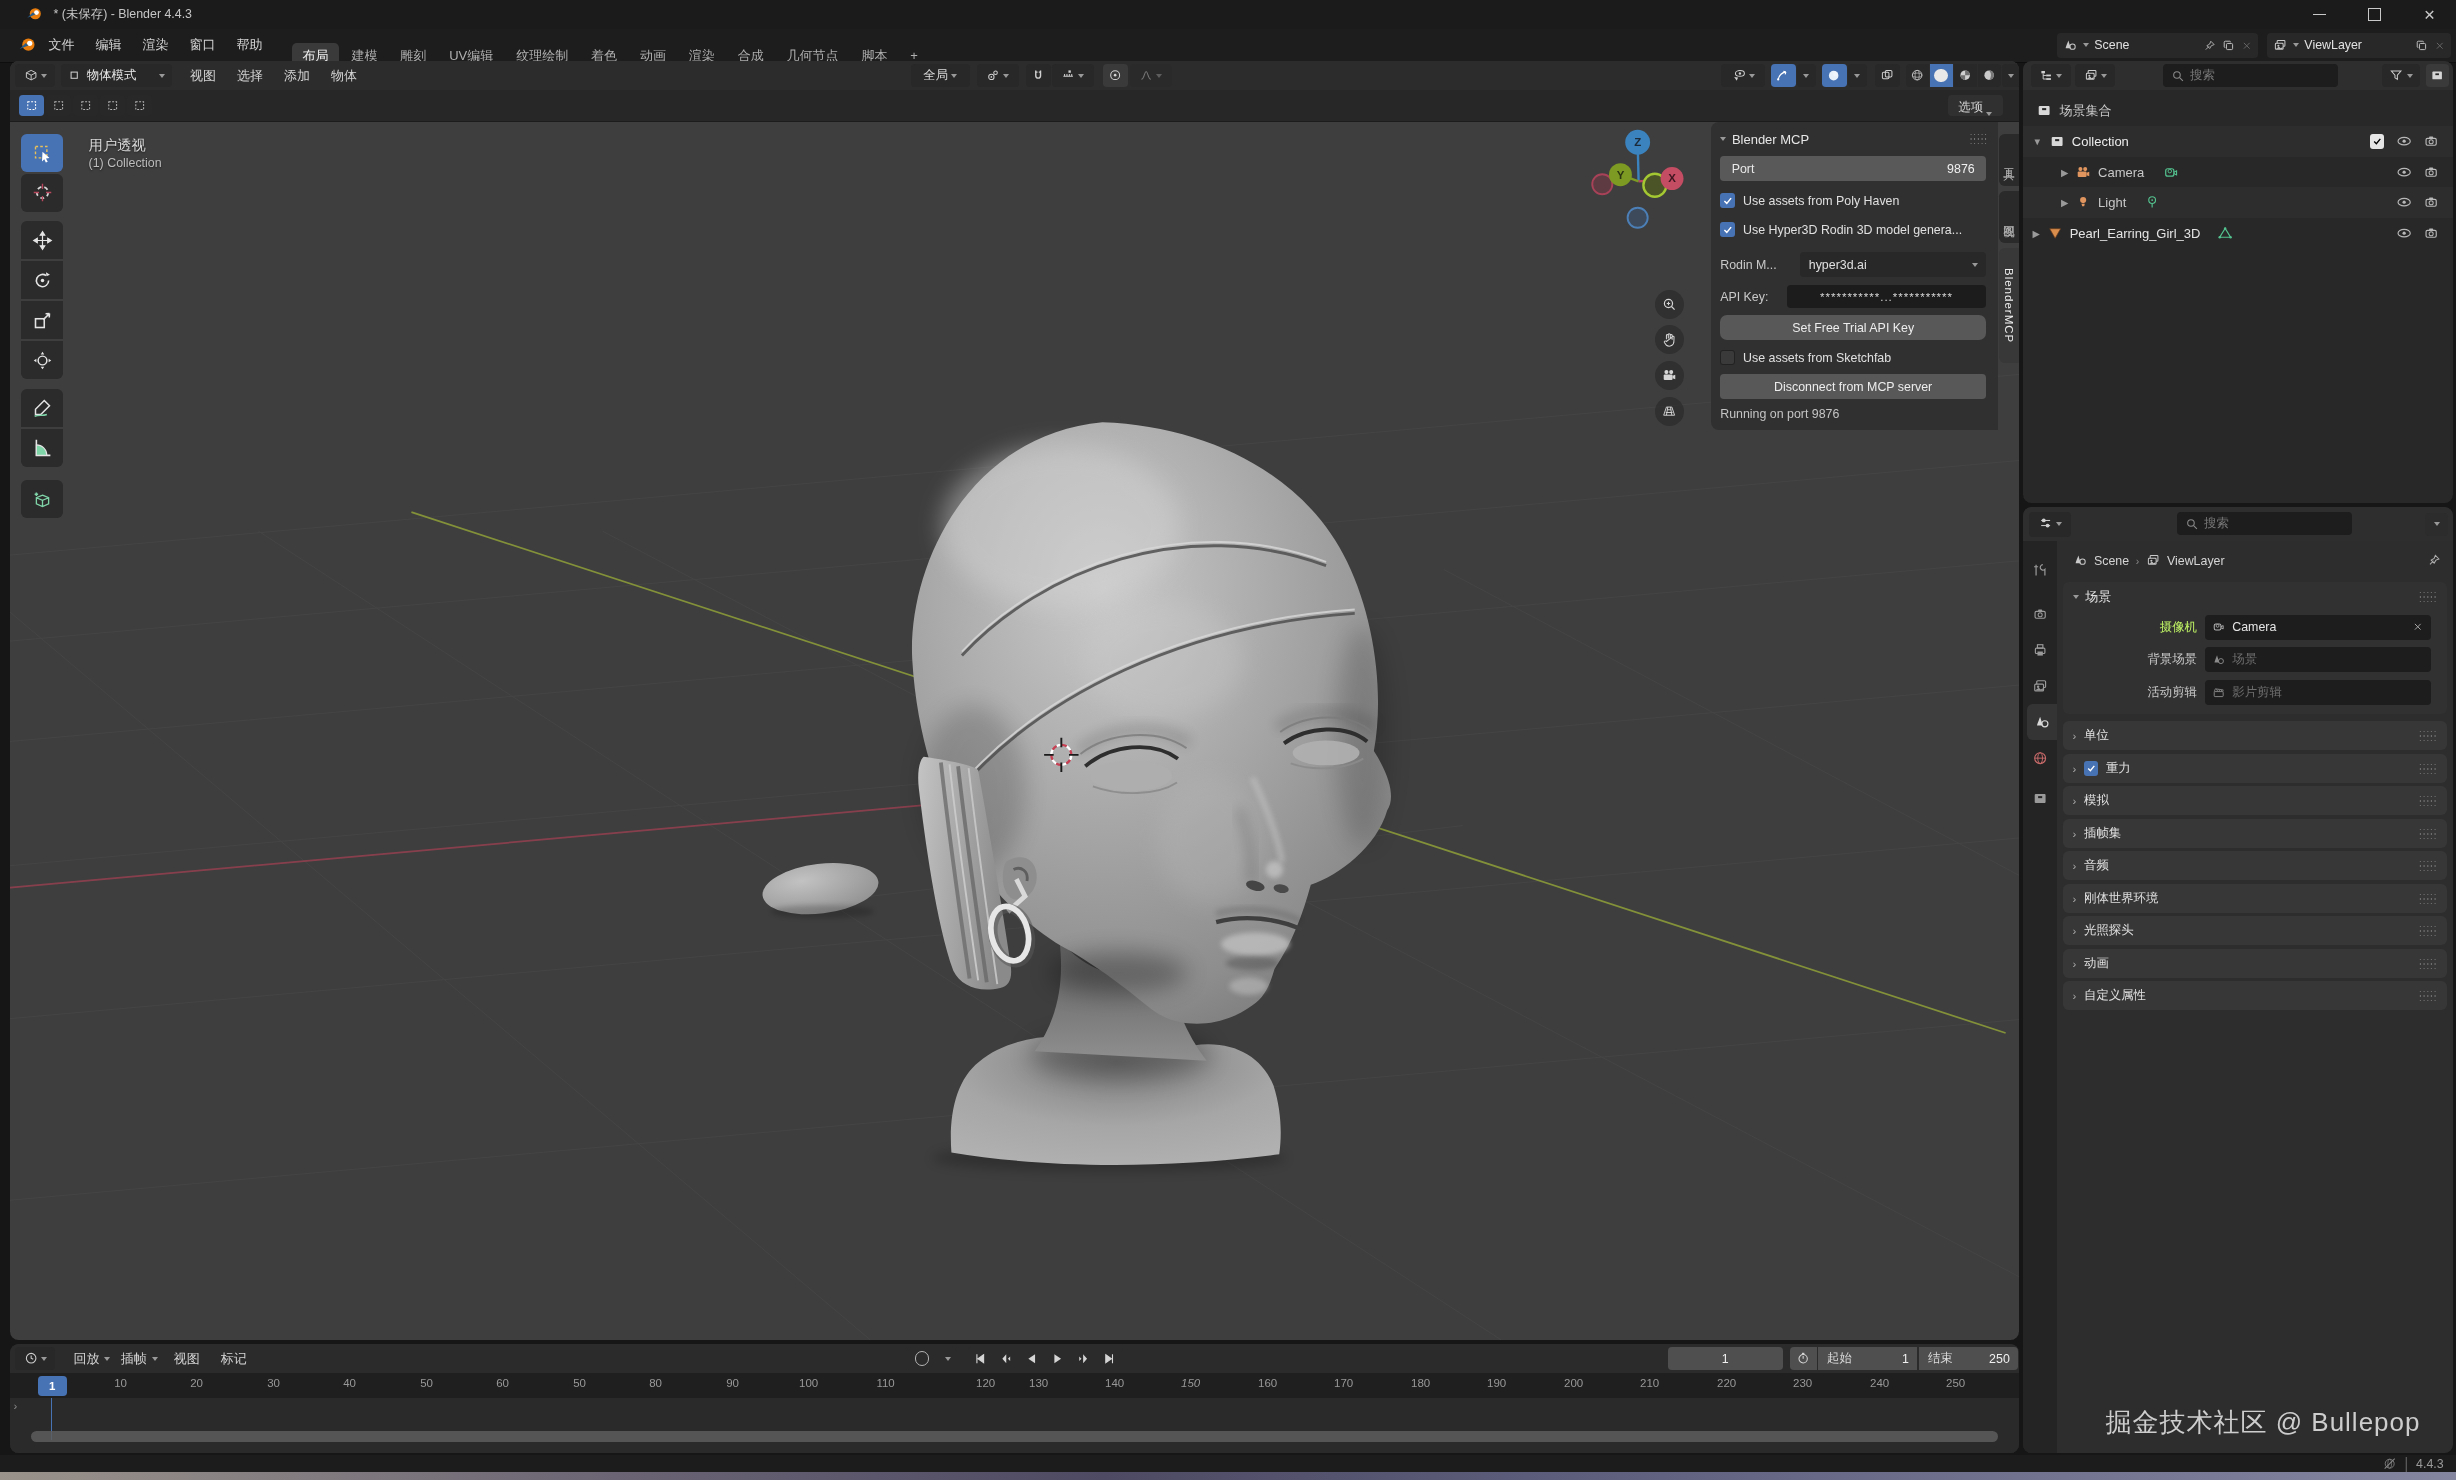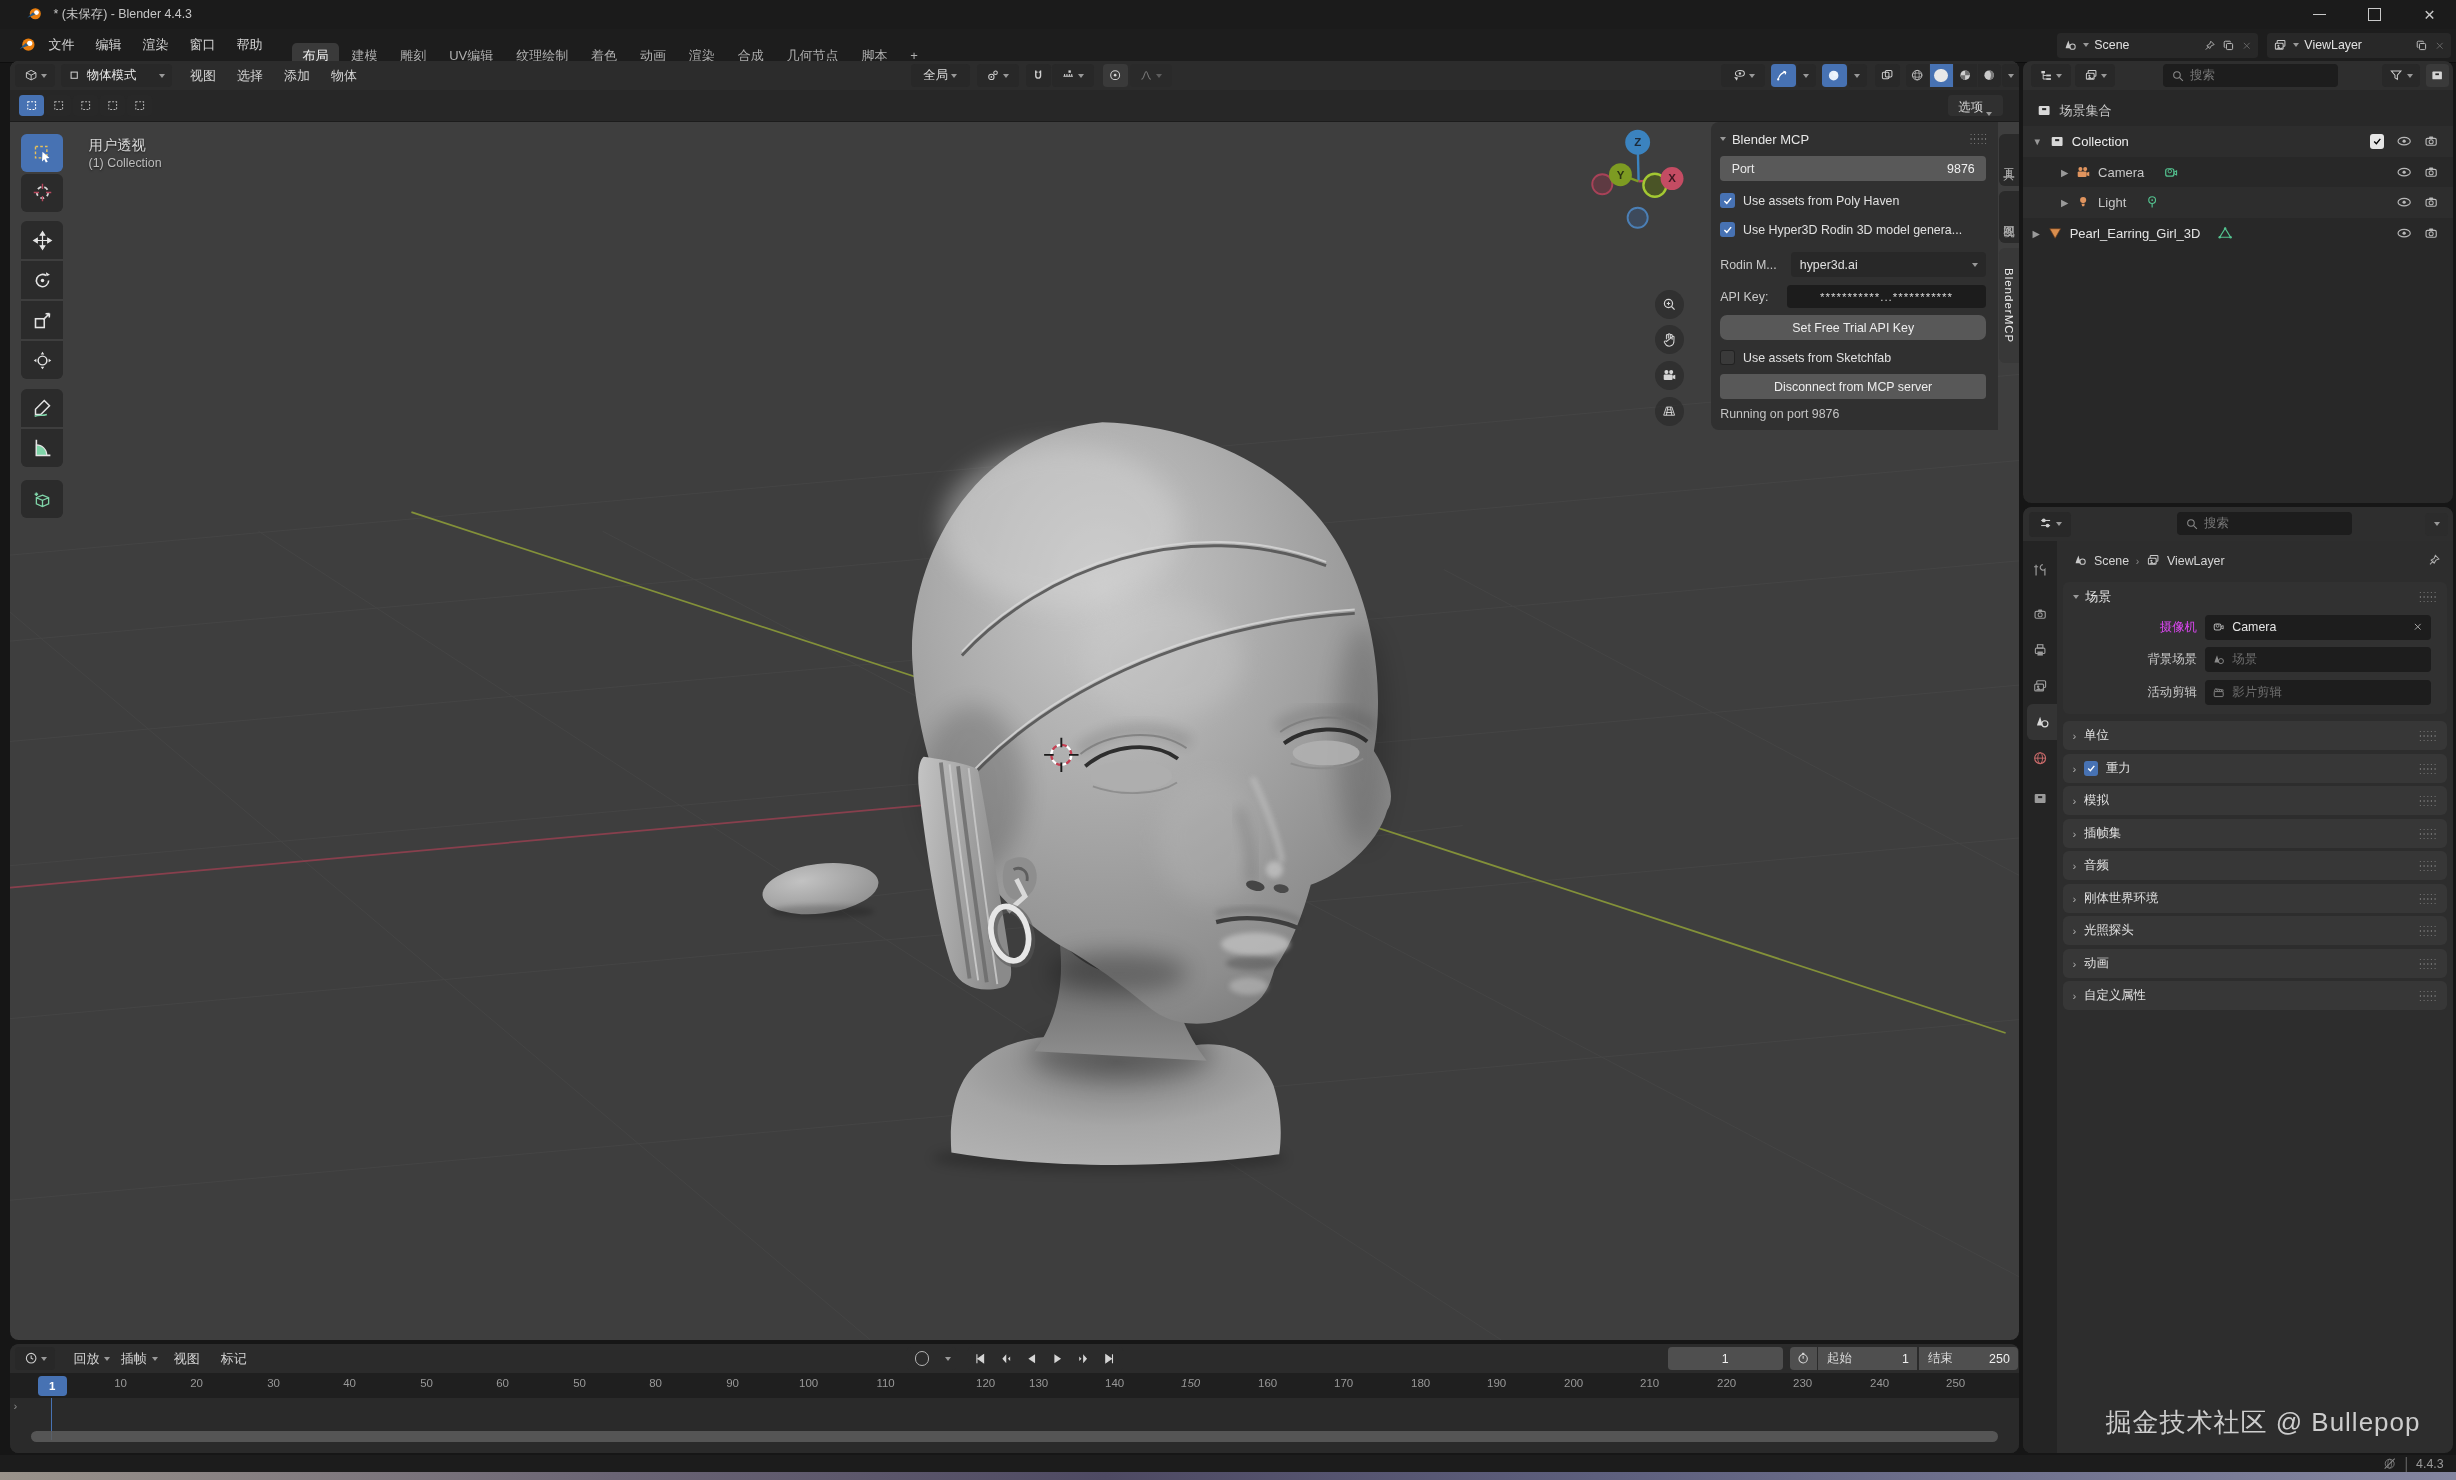--- a/index.html
+++ b/index.html
@@ -712,21 +712,21 @@
         <span class="lbl">Use assets from Poly Haven</span>
       </div>
       <div class="abs f" style="left:9.6px;top:100px;gap:7.6px;">
         <div class="chk">
             <svg class="i" width="11.5" height="11.5" viewBox="0 0 24 24">
               <use href="#s-check"></use>
             </svg>
           </div>
         <span class="lbl">Use Hyper3D Rodin 3D model genera...</span>
       </div>
-      <div class="abs f" style="left:9.6px;top:130px;width:266px;height:25px;gap:10px;">
+      <div class="abs f" style="left:9.6px;top:130px;width:266px;height:25px;gap:19px;">
         <span style="color:#c9c9c9;font-size:12.4px;width:61px;">Rodin M...</span>
         <div class="f" style="flex:1;height:25px;background:#282828;border-radius:3.8px;padding:0 8.6px;box-sizing:border-box;">
           <span style="color:#e0e0e0;font-size:12.4px;flex:1;">hyper3d.ai</span>
           <div class="chev"></div>
         </div>
       </div>
       <div class="abs f" style="left:9.6px;top:163px;width:266px;height:23px;gap:5.7px;">
         <span style="color:#c9c9c9;font-size:12.4px;width:61px;">API Key:</span>
         <div class="f" style="flex:1;height:23px;background:#1c1c1c;border-radius:3.8px;justify-content:center;">
           <span style="color:#d5d5d5;font-size:11.5px;letter-spacing:1px;">***********...***********</span>
@@ -945,21 +945,21 @@
         </svg>
     </div>
 
     <div class="abs" style="left:40px;top:75px;width:384px;height:132px;background:#313131;border-radius:5.7px;">
       <div class="abs f" style="left:9.6px;top:5.7px;right:9.6px;height:19px;gap:6.7px;">
         <div class="chev"></div>
         <span style="color:#e0e0e0;font-size:13px;flex:1;">场景</span>
         <span class="grip">:::::<br>:::::</span>
       </div>
       <div class="abs f" style="left:0;top:32.5px;width:384px;height:25px;">
-        <span style="width:134px;text-align:right;color:#d946ef;font-size:12.4px;">摄像机</span>
+        <span style="width:134px;text-align:right;color:#bef264;font-size:12.4px;">摄像机</span>
         <div class="fieldD" style="margin-left:7.6px;width:226px;height:25px;">
           <svg class="i" width="13.4" height="13.4" viewBox="0 0 24 24" color="#b5b5b5">
               <use href="#s-camdata"></use>
             </svg>
           <span style="flex:1;">Camera</span>
           <svg class="i" width="11.5" height="11.5" viewBox="0 0 24 24" color="#aaa">
               <use href="#s-x"></use>
             </svg>
         </div>
       </div>

